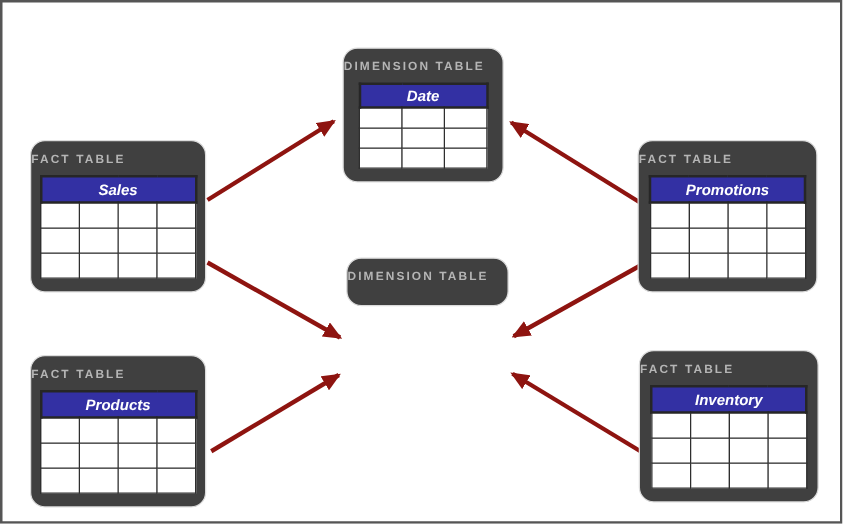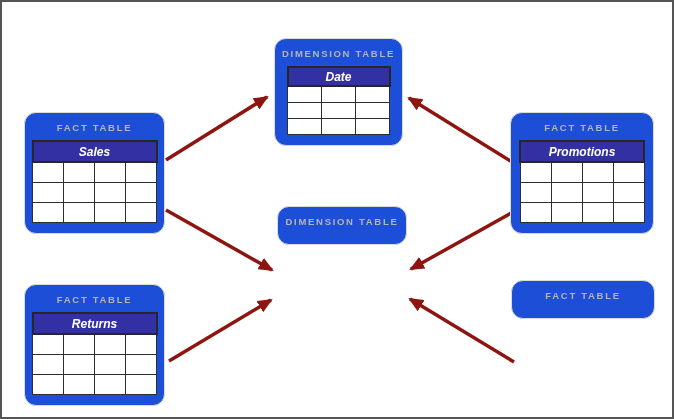--- a/index.html
+++ b/index.html
@@ -23,25 +23,24 @@
   }
   .arrow-line {
     stroke: var(--arrow-color, #8e1410);
     stroke-width: 3.5;
     fill: none;
   }
 
   .card {
     position: absolute;
     box-sizing: border-box;
-    background: #1d4ed8;
+    background: #404040;
     border: 1px solid var(--card-border, #dcdcdc);
     border-radius: 12px;
     padding: 7px 0 10px;
-    text-align: center;
   }
   .card-label {
     font-size: 9.5px;
     font-weight: bold;
     letter-spacing: 1.7px;
     color: var(--label-color, #b5b5b5);
     margin: 2px 0 7px;
     white-space: nowrap;
   }
   table.tbl {
@@ -188,21 +187,21 @@
 
   <div class="card dim" id="card-products">
     <div class="card-label">DIMENSION TABLE</div>
   </div>
 
   <div class="card fact" id="card-returns">
     <div class="card-label">FACT TABLE</div>
     <table class="tbl">
       <thead>
           <tr>
-            <th colspan="4">Returns</th>
+            <th colspan="4">Products</th>
           </tr>
         </thead>
       <tbody>
           <tr>
             <td></td>
             <td></td>
             <td></td>
             <td></td>
           </tr>
           <tr>
@@ -216,15 +215,42 @@
             <td></td>
             <td></td>
             <td></td>
           </tr>
         </tbody>
     </table>
   </div>
 
   <div class="card fact" id="card-inventory">
     <div class="card-label">FACT TABLE</div>
+    <table class="tbl">
+      <thead>
+          <tr>
+            <th colspan="4">Inventory</th>
+          </tr>
+        </thead>
+      <tbody>
+          <tr>
+            <td></td>
+            <td></td>
+            <td></td>
+            <td></td>
+          </tr>
+          <tr>
+            <td></td>
+            <td></td>
+            <td></td>
+            <td></td>
+          </tr>
+          <tr>
+            <td></td>
+            <td></td>
+            <td></td>
+            <td></td>
+          </tr>
+        </tbody>
+    </table>
   </div>
 
 </div>
 
 </body></html>

